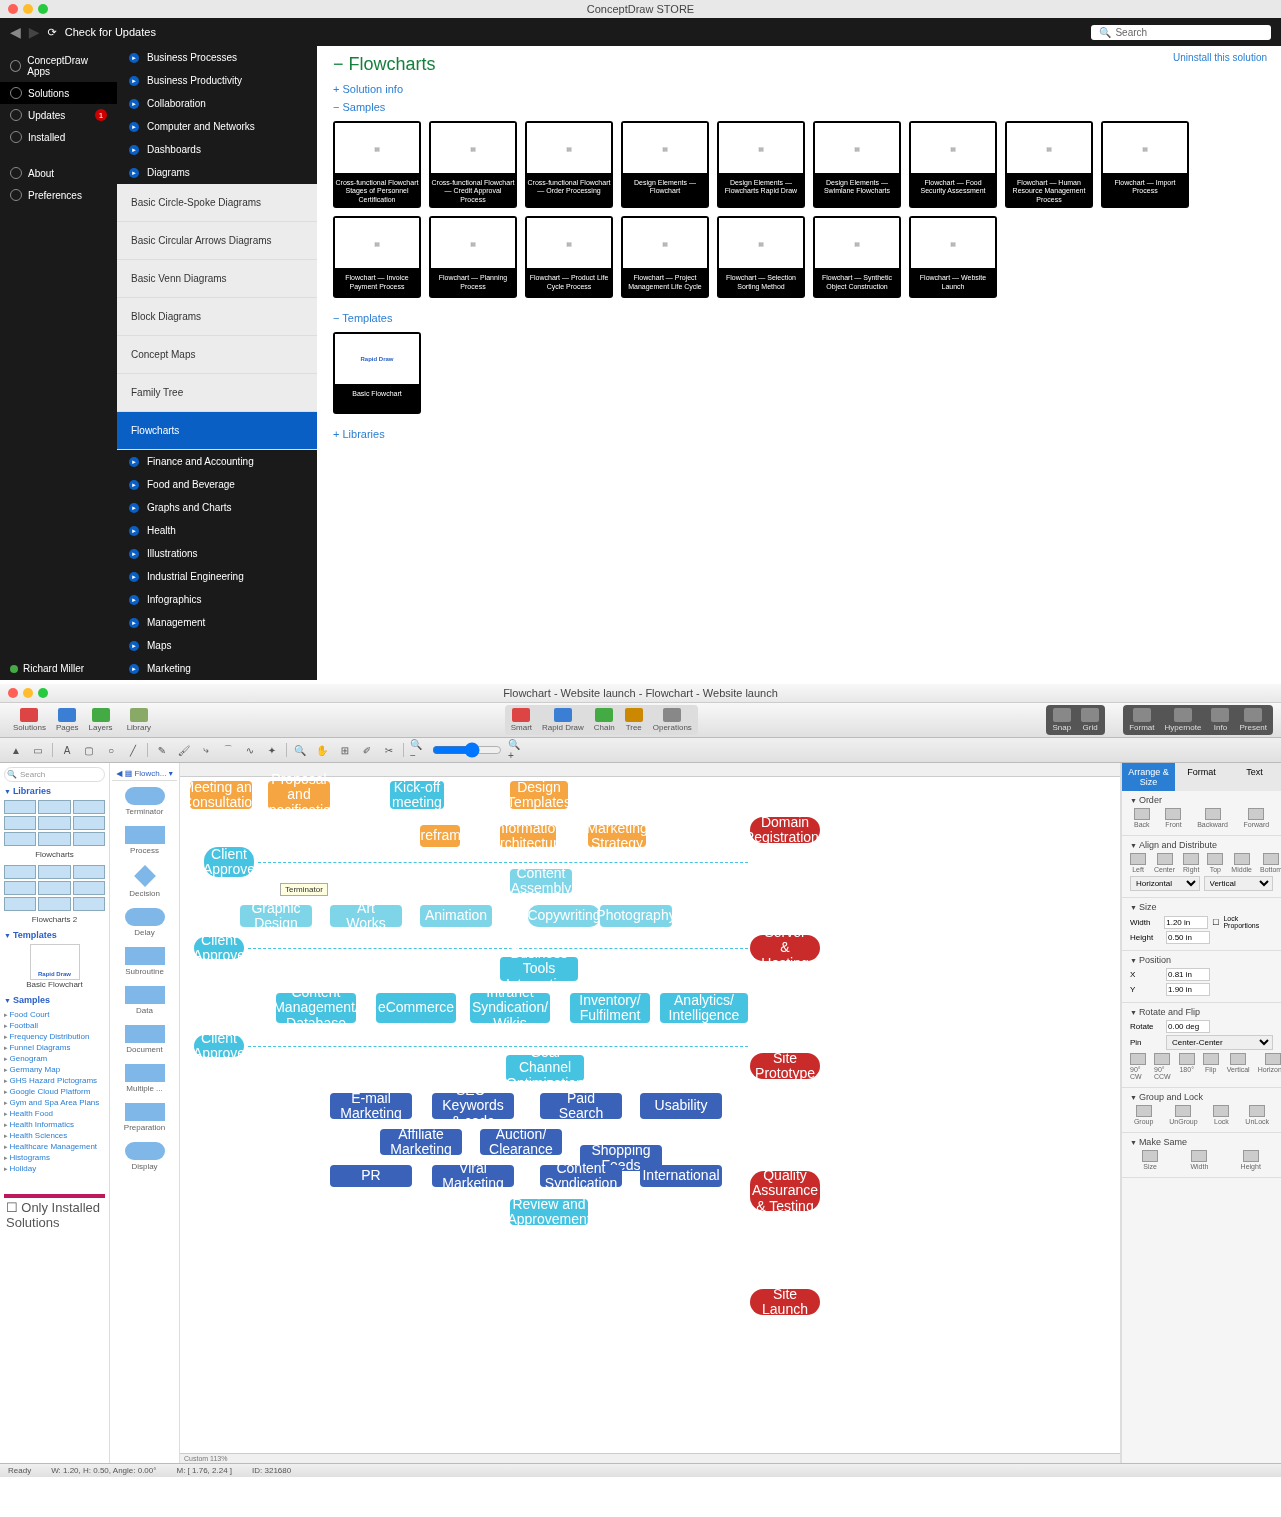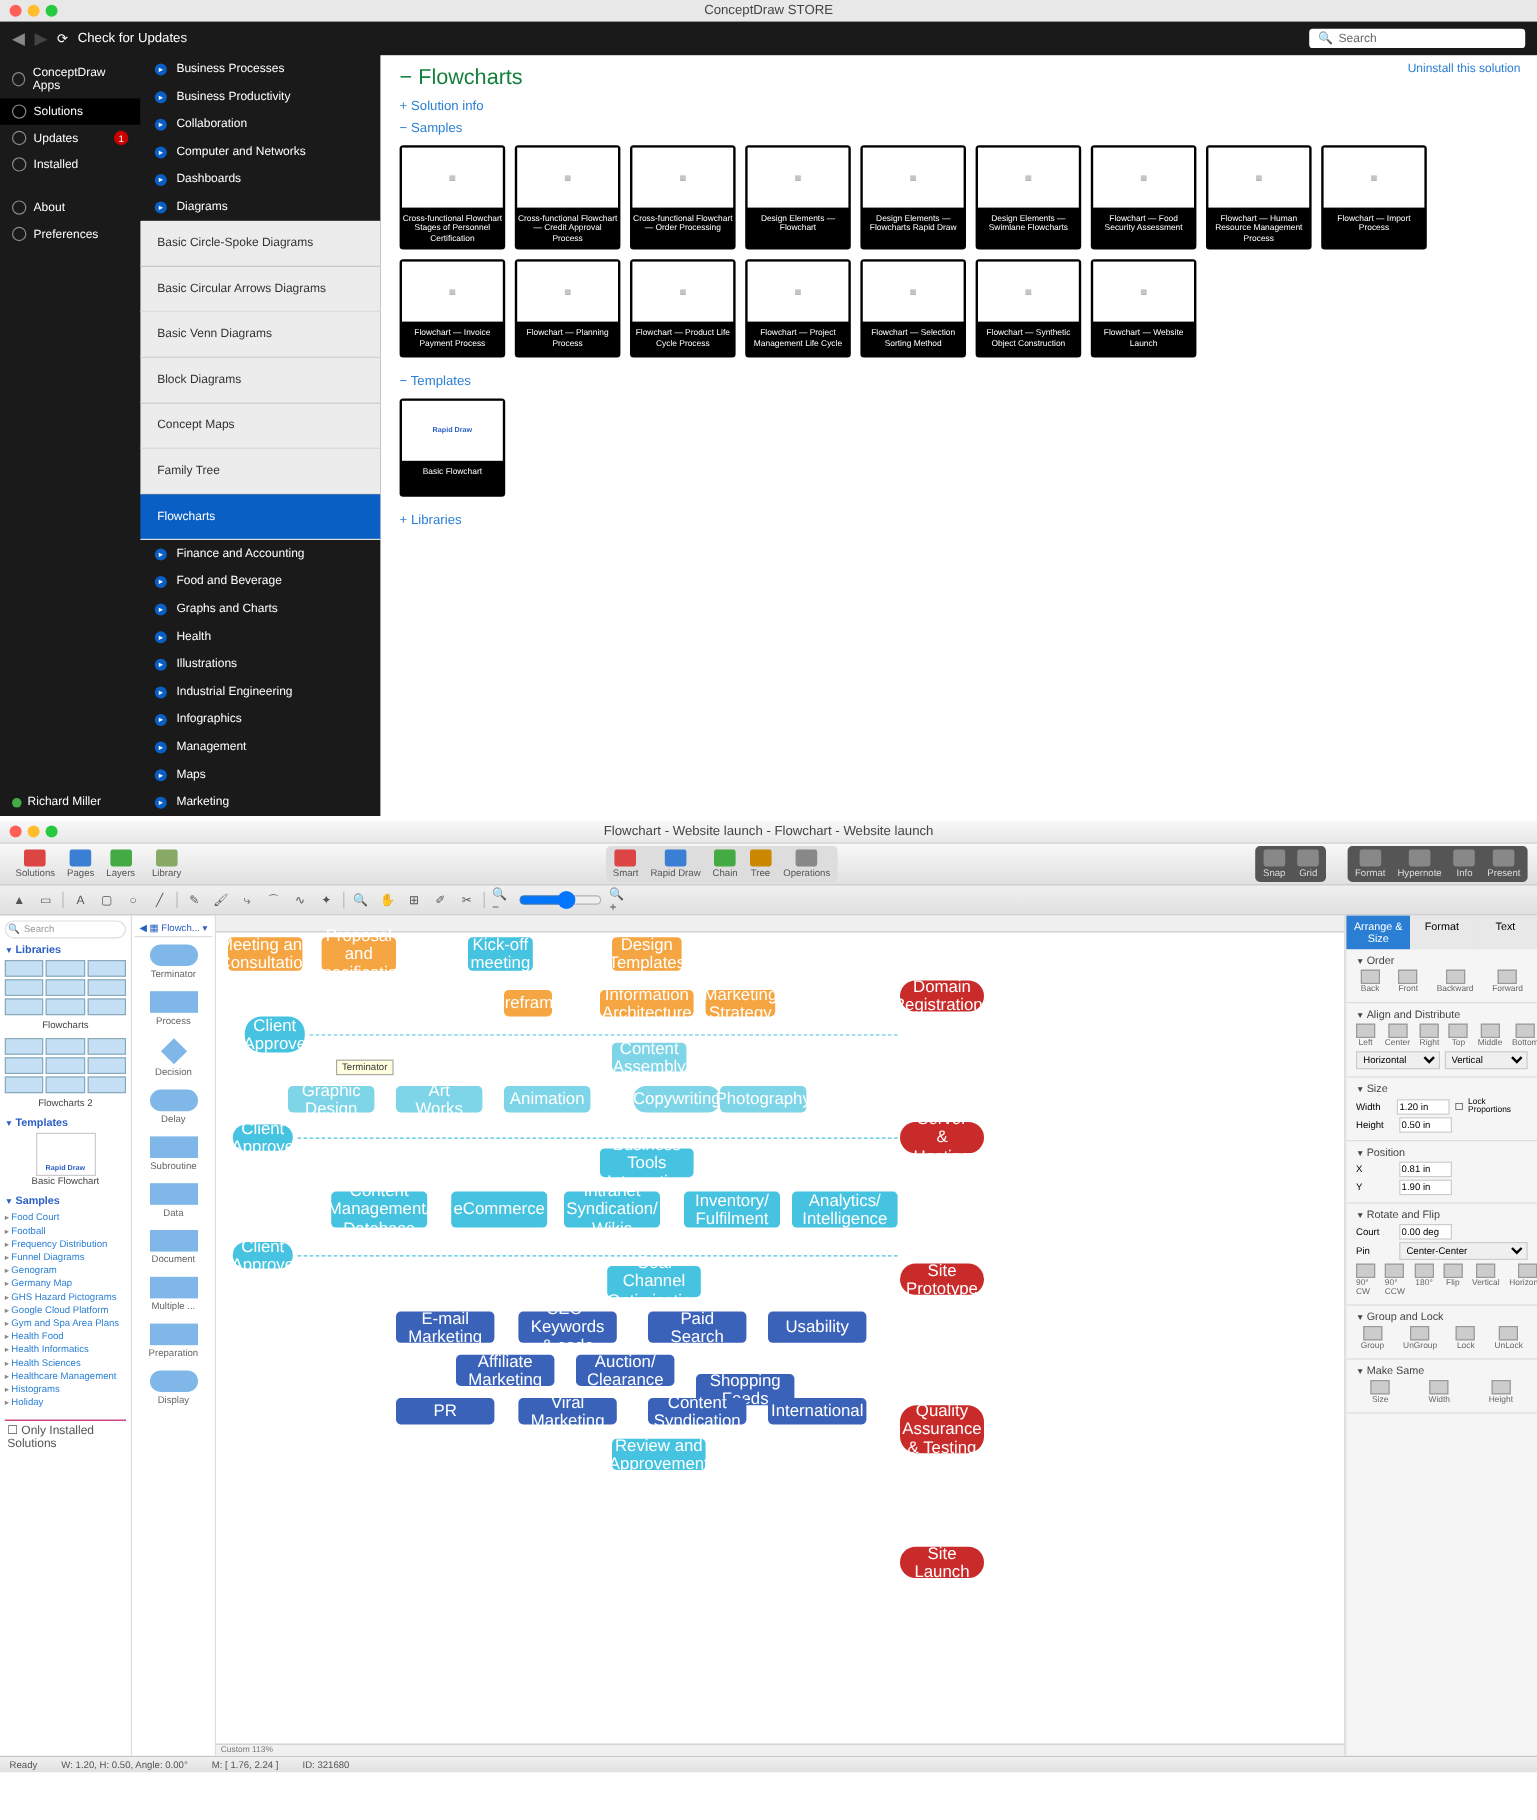--- a/index.html
+++ b/index.html
@@ -52,21 +52,21 @@
 .pro-body{display:flex;height:700px}
 .pro-left{width:110px;background:#fff;border-right:1px solid #ddd;font-size:9px;padding:4px;overflow:hidden}
 .pro-left .srch{display:flex;align-items:center;gap:3px;padding:2px;border:1px solid #ddd;border-radius:8px;margin-bottom:4px;font-size:8px;color:#999}
 .pro-left .hdr{color:#2a5fc4;font-size:9px;font-weight:bold;margin:4px 0;cursor:pointer}
 .pro-left .hdr::before{content:"▼ ";font-size:7px}
 .lib-grid{display:grid;grid-template-columns:repeat(3,1fr);gap:2px;margin-bottom:4px}
 .lib-sh{height:14px;background:#c5dff5;border:1px solid #8ab}
 .lib-lbl{text-align:center;font-size:8px;color:#444;margin-bottom:6px}
 .sample-item{color:#2a7fd4;font-size:8px;padding:1px 0;cursor:pointer}
 .sample-item::before{content:"▸ ";font-size:7px;color:#888}
-.only-inst{font-size:10px;color:#555;padding:2px;border-top:1px solid #be185d;margin-top:9px}
+.only-inst{font-size:13px;color:#555;padding:2px;border-top:4px solid #be185d;margin-top:20px}
 .shape-panel{width:70px;background:#fff;border-right:1px solid #ddd;text-align:center;font-size:8px;color:#666;padding:4px 2px;overflow:hidden}
 .shape-panel .tabs{font-size:8px;color:#2a5fc4;margin-bottom:6px;padding:2px;border-bottom:1px solid #ddd}
 .sp-item{margin-bottom:10px}
 .sp-shape{width:40px;height:18px;margin:0 auto 2px}
 .sp-term{background:#7fb7e8;border-radius:9px}
 .sp-proc{background:#7fb7e8}
 .sp-dec{background:#7fb7e8;transform:rotate(45deg) scale(0.7);width:22px;height:22px}
 .canvas{flex:1;background:#fff;position:relative;overflow:hidden;border-right:1px solid #ddd}
 .ruler-h{height:14px;background:#f0f0f0;border-bottom:1px solid #ccc}
 .cv{position:relative;padding:10px 14px;font-size:9px}
@@ -473,21 +473,21 @@
     </div>
 
     <div class="canvas">
       <div class="ruler-h"></div>
       <div class="cv" id="cv">
           <div class="node n-org" style="left: 10px; top: 4px; width: 62px; height: 28px;">Meeting and Consultation</div>
           <div class="node n-org" style="left: 88px; top: 4px; width: 62px; height: 28px;">Proposal and Specification</div>
           <div class="node n-cyan" style="left: 210px; top: 4px; width: 54px; height: 28px;">Kick-off meeting</div>
           <div class="node n-org" style="left: 330px; top: 4px; width: 58px; height: 28px;">Design Templates</div>
           <div class="node n-org" style="left: 240px; top: 48px; width: 40px; height: 22px;">Wireframes</div>
-          <div class="node n-org" style="left: 320px; top: 48px; width: 78px; height: 22px;">Information Architecture</div>
+          <div class="node n-org" style="left: 320px; top: 48px; width: 56px; height: 22px;">Information Architecture</div>
           <div class="node n-org" style="left: 408px; top: 48px; width: 58px; height: 22px;">Marketing Strategy</div>
           <div class="node n-red" style="left: 570px; top: 40px; width: 70px; height: 26px;">Domain Registrations</div>
           <div class="node n-red" style="left: 570px; top: 158px; width: 70px; height: 26px;">Server &amp; Hosting</div>
           <div class="node n-red" style="left: 570px; top: 276px; width: 70px; height: 26px;">Site Prototype</div>
           <div class="node n-red" style="left: 570px; top: 394px; width: 70px; height: 40px;">Quality Assurance &amp; Testing</div>
           <div class="node n-red" style="left: 570px; top: 512px; width: 70px; height: 26px;">Site Launch</div>
           <div class="node n-appr" style="left: 24px; top: 70px; width: 50px; height: 30px;">Client Approve</div>
           <div class="dash" style="left: 78px; top: 85px; width: 490px;"></div>
           <div class="node n-lcyan" style="left: 330px; top: 92px; width: 62px; height: 24px;">Content Assembly</div>
           <div class="node n-lcyan" style="left: 60px; top: 128px; width: 72px; height: 22px;">Graphic Design</div>
@@ -568,21 +568,21 @@
             <input type="text" value="0.81 in" style="">
           </div>
         <div class="rrow">
             <span style="width:32px">Y</span>
             <input type="text" value="1.90 in" style="">
           </div>
         </div>
       <div class="rsec">
           <div class="rh">Rotate and Flip</div>
         <div class="rrow">
-            <span style="width:32px">Court</span>
+            <span style="width:32px">Rotate</span>
             <input type="text" value="0.00 deg" style="">
           </div>
         <div class="rrow">
             <span style="width:32px">Pin</span>
             <select><option>Center-Center</option></select>
           </div>
         <div class="ricons" id="rot-ic">
             <div class="ric"><div class="ii"></div>90° CW</div>
             <div class="ric"><div class="ii"></div>90° CCW</div>
             <div class="ric"><div class="ii"></div>180°</div>

